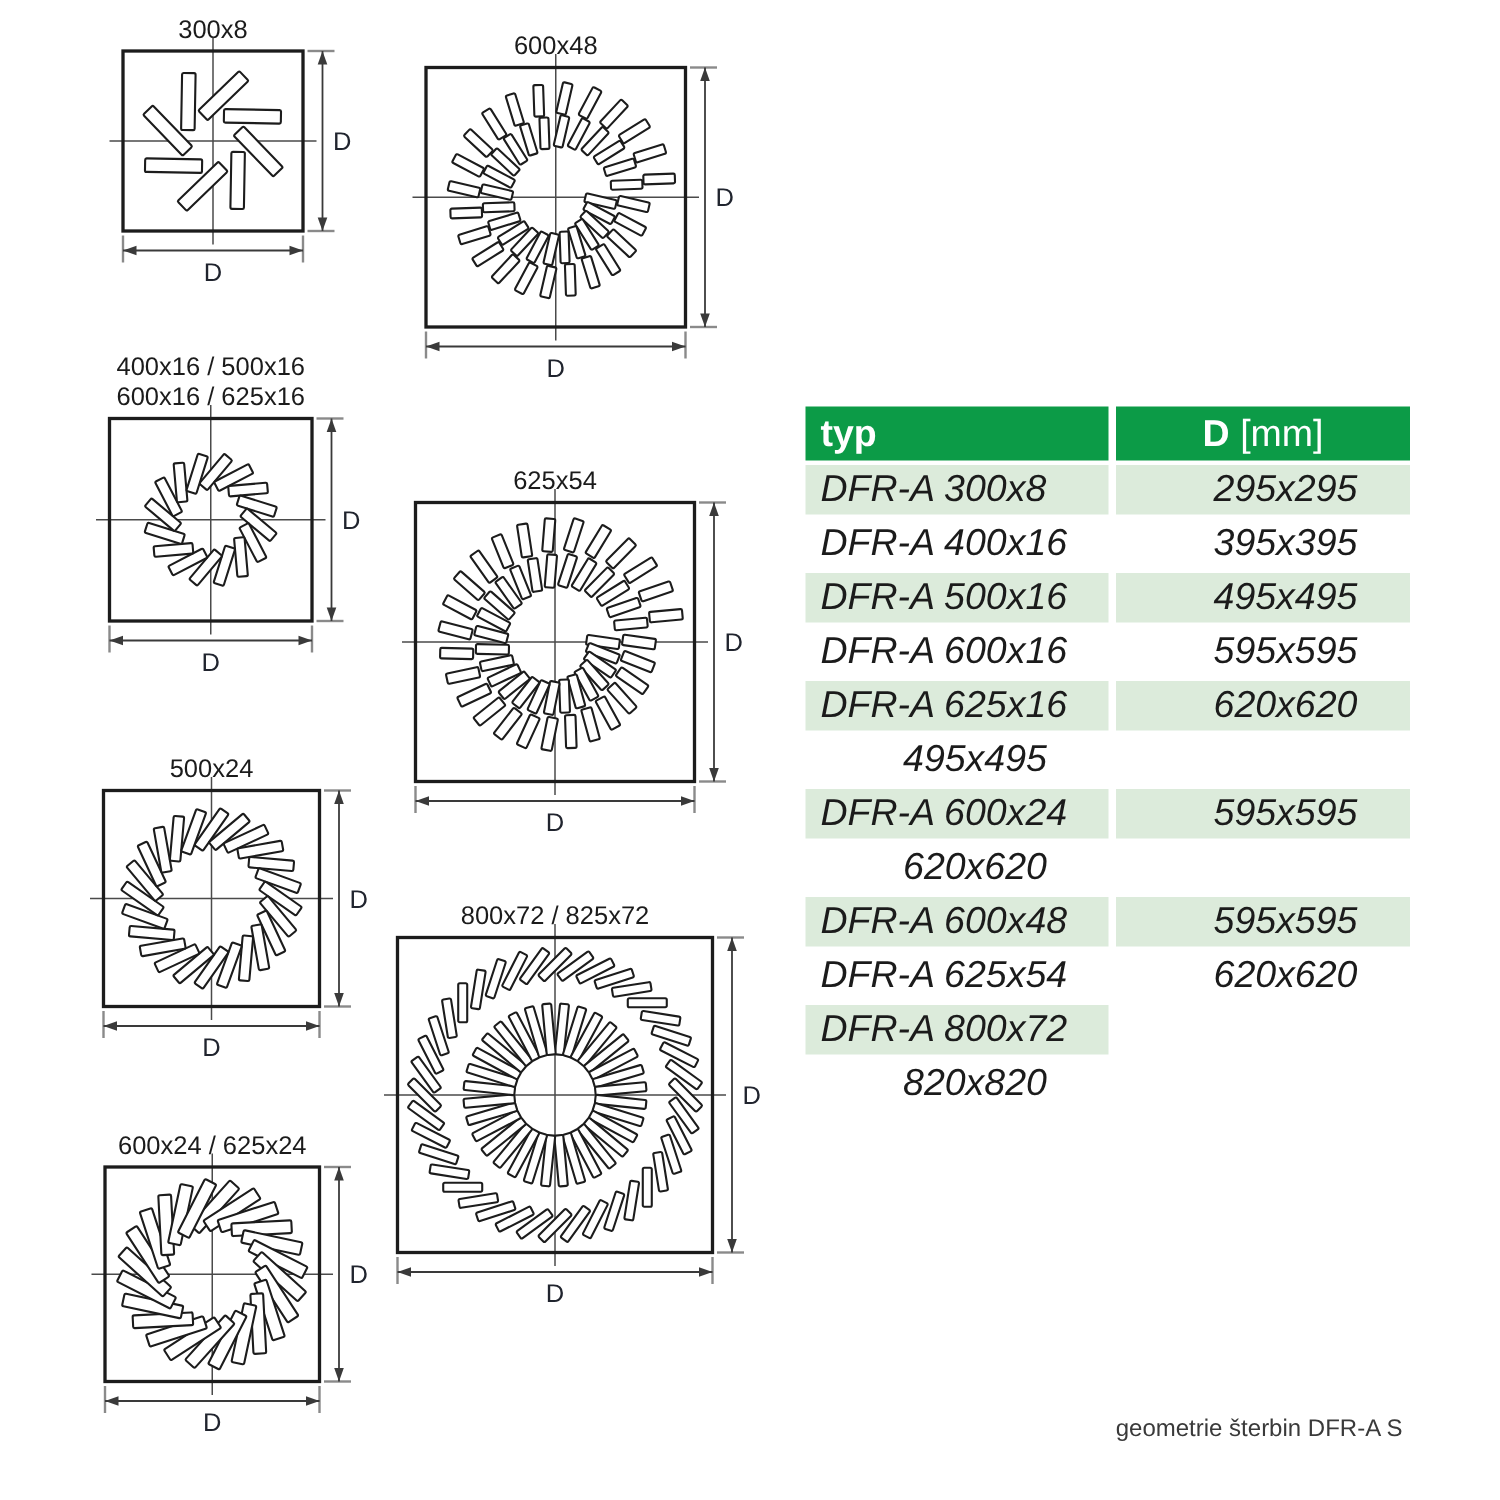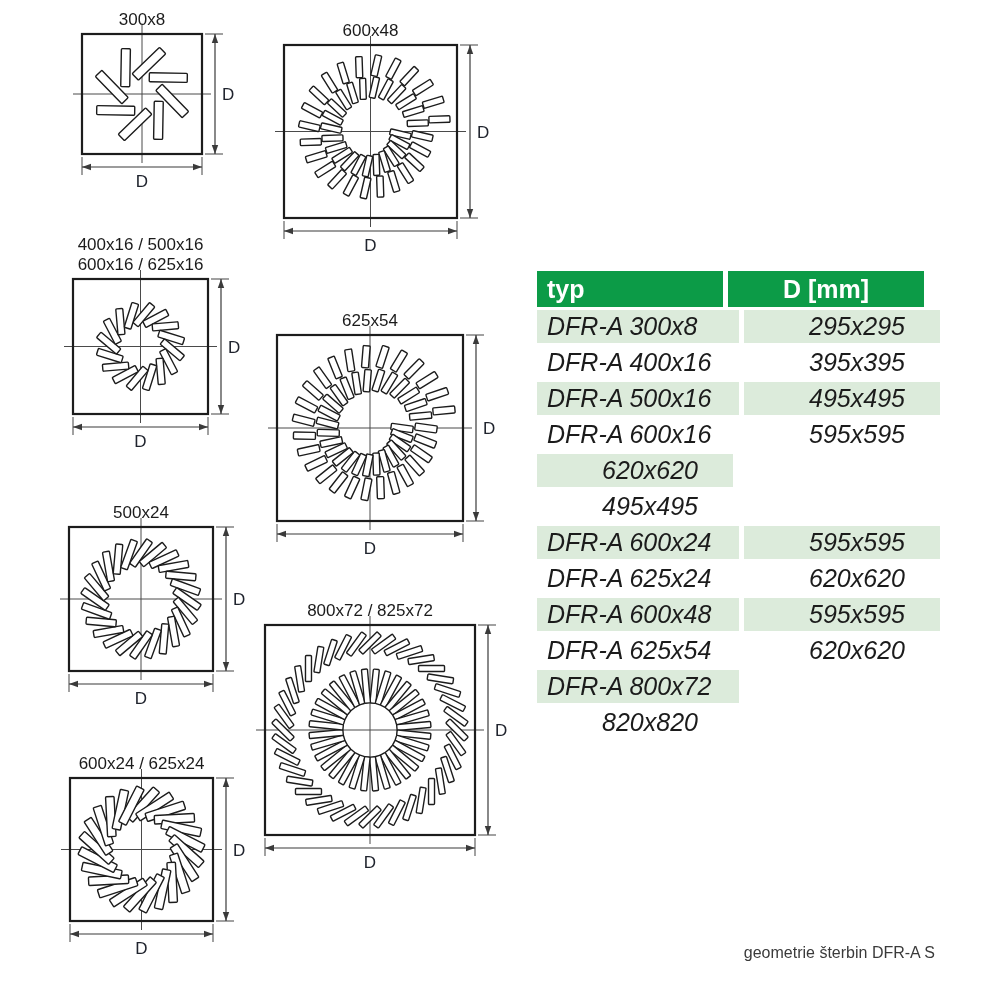--- a/index.html
+++ b/index.html
@@ -25,23 +25,23 @@
   .dlabel.mid{ text-anchor: middle; }
 
   
   .spec-table { position: absolute; left: 537px; top: 271px; width: 403px; }
   .thead, .tr { display: flex; gap: 5px; }
   .th {
     height: 36px; background: var(--header-green, #0c9b47); color: #ffffff;
     font-size: 25px; font-weight: bold; display: flex; align-items: center;
     box-sizing: border-box;
   }
-  .th.c1 { width: 186px; padding-left: 10px; }
+  .th.c1 { width: 202px; padding-left: 10px; }
   .th.c2 { width: 196px; justify-content: center; }
-  .th .unit { font-weight: bold; margin-left: 7px; }
+  .th .unit { font-weight: normal; margin-left: 7px; }
   .tr { height: 33px; margin-top: 3px; font-style: italic; }
   .td {
     font-size: 25px; color: #1b1b1b; display: flex; align-items: center;
     box-sizing: border-box; background: #ffffff; padding-left: 30px;
   }
   .td.c1 { width: 202px; padding-left: 10px; }
   .td.c2 { width: 196px; justify-content: center; }
   .tr.stripe .td { background: var(--stripe-green, #dcebdb); }
 
   
@@ -450,31 +450,31 @@
         </div>
         <div class="tr stripe">
           <div class="td c1">DFR-A 500x16</div>
           <div class="td c2">495x495</div>
         </div>
         <div class="tr">
           <div class="td c1">DFR-A 600x16</div>
           <div class="td c2">595x595</div>
         </div>
         <div class="tr stripe">
+          <div class="td c1">DFR-A 625x16</div>
           <div class="td c2">620x620</div>
         </div>
         <div class="tr">
           <div class="td c2">495x495</div>
         </div>
         <div class="tr stripe">
           <div class="td c1">DFR-A 600x24</div>
           <div class="td c2">595x595</div>
         </div>
         <div class="tr">
-          <div class="td c1">DFR-A 625x24</div>
           <div class="td c2">620x620</div>
         </div>
         <div class="tr stripe">
           <div class="td c1">DFR-A 600x48</div>
           <div class="td c2">595x595</div>
         </div>
         <div class="tr">
           <div class="td c1">DFR-A 625x54</div>
           <div class="td c2">620x620</div>
         </div>

